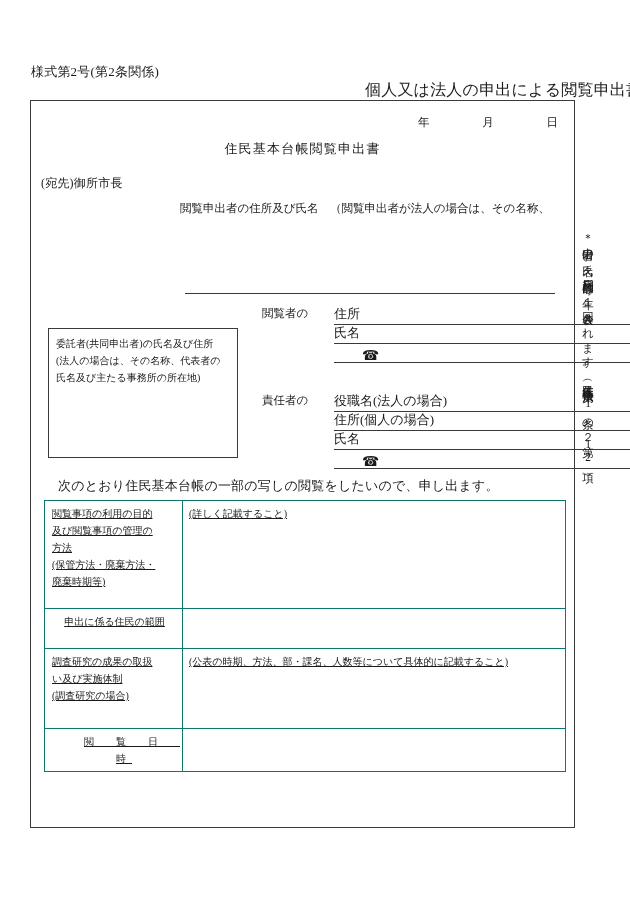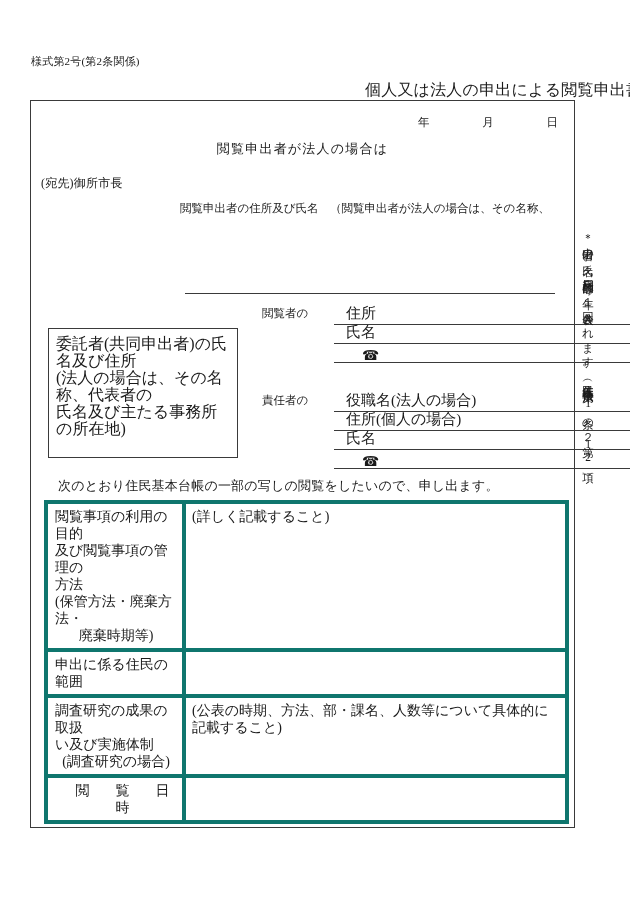--- a/index.html
+++ b/index.html
@@ -20,22 +20,22 @@
     position: absolute;
     left: 0; top: 0;
     width: 630px;
     height: 903px;
   }
 
   
   .form-code {
     position: absolute;
     left: 31px;
-    top: 54px;
-    font-size: 11px;
+    top: 63px;
+    font-size: 13px;
     letter-spacing: 0.2px;
     white-space: nowrap;
   }
   .header-title {
     position: absolute;
     left: 365px;
     top: 80px;
     font-size: 16px;
     letter-spacing: 0.2px;
     white-space: nowrap;
@@ -112,21 +112,21 @@
   
   .entrust-box {
     position: absolute;
     left: 48px;
     top: 328px;
     width: 190px;
     height: 130px;
     border: 1px solid #3a3a3a;
     box-sizing: border-box;
     padding: 6px 6px 0 7px;
-    font-size: 16px;
+    font-size: 10px;
     line-height: 17px;
   }
 
   
   .fieldgroup {
     position: absolute;
     font-size: 11.5px;
   }
   .fg-label {
     position: absolute;
@@ -141,24 +141,24 @@
     width: 298px;
   }
   .fg-row {
     height: 19px;
     border-bottom: 1px solid #3a3a3a;
     position: relative;
     box-sizing: border-box;
   }
   .fg-row > .cap {
     position: absolute;
-    left: 12px;
+    left: 0;
     bottom: 1px;
     white-space: nowrap;
-    font-size: 15px;
+    font-size: 13px;
   }
   .fg-row > .tel {
     position: absolute;
     left: 28px;
     bottom: 0px;
     font-size: 14px;
     line-height: 14px;
     font-family: "DejaVu Sans", sans-serif;
   }
 
@@ -178,34 +178,35 @@
   
   .main-table {
     position: absolute;
     left: 44px;
     top: 500px;
     width: 521px;
     border-collapse: collapse;
     table-layout: fixed;
   }
   .main-table td {
-    border: 4px solid #0f766e;
+    border: 1px solid #0f766e;
     vertical-align: top;
-    font-size: 14px;
+    font-size: 10px;
     line-height: 17px;
     padding: 4px 5px 4px 6px;
     box-sizing: border-box;
+    text-decoration: underline;
   }
   .main-table td.label {
     width: 138px;
     padding-left: 7px;
   }
   .main-table td.label .ind {
     display: block;
-    text-align: center;
+    text-align: left;
   }
   .main-table td.val {
     width: 383px;
   }
   .main-table td.center-label {
     text-align: center;
     letter-spacing: 6px;
     padding-left: 26px;
     vertical-align: middle;
   }
@@ -237,21 +238,21 @@
   <div class="header-title">個人又は法人の申出による閲覧申出書</div>
 
   <div class="frame"></div>
 
   <div class="date-line">
     <span>年</span>
     <span>月</span>
     <span>日</span>
   </div>
 
-  <div class="doc-title">閲覧申出者が法人の場合は</div>
+  <div class="doc-title">住民基本台帳閲覧申出書</div>
 
   <div class="addressee">(宛先)御所市長</div>
 
   <div class="applicant-head">
     <span>閲覧申出者の住所及び氏名　（閲覧申出者が法人の場合は、その名称、</span>
   </div>
 
   <div class="sig-rule"></div>
 
   <div class="entrust-box" id="entrust-box">
@@ -300,21 +301,21 @@
         <tr style="height: 108px;">
           <td class="label">
             <div>閲覧事項の利用の目的</div>
             <div>及び閲覧事項の管理の</div>
             <div>方法</div>
             <div>(保管方法・廃棄方法・</div>
             <div class="ind">廃棄時期等)</div>
           </td>
           <td class="val">(詳しく記載すること)</td>
         </tr>
-        <tr style="height: 40px;">
+        <tr style="height: 40px; text-align: center;">
           <td class="label">
             <div>申出に係る住民の範囲</div>
           </td>
           <td class="val"></td>
         </tr>
         <tr style="height: 80px;">
           <td class="label">
             <div>調査研究の成果の取扱</div>
             <div>い及び実施体制</div>
             <div class="ind">(調査研究の場合)</div>

